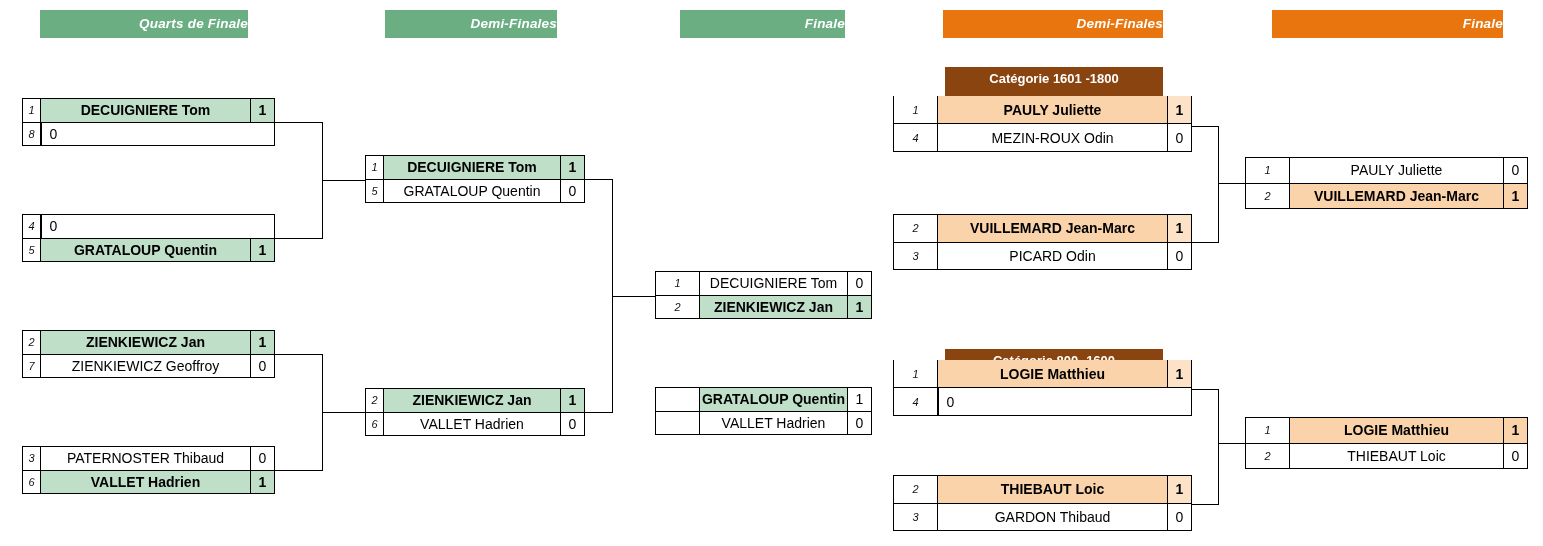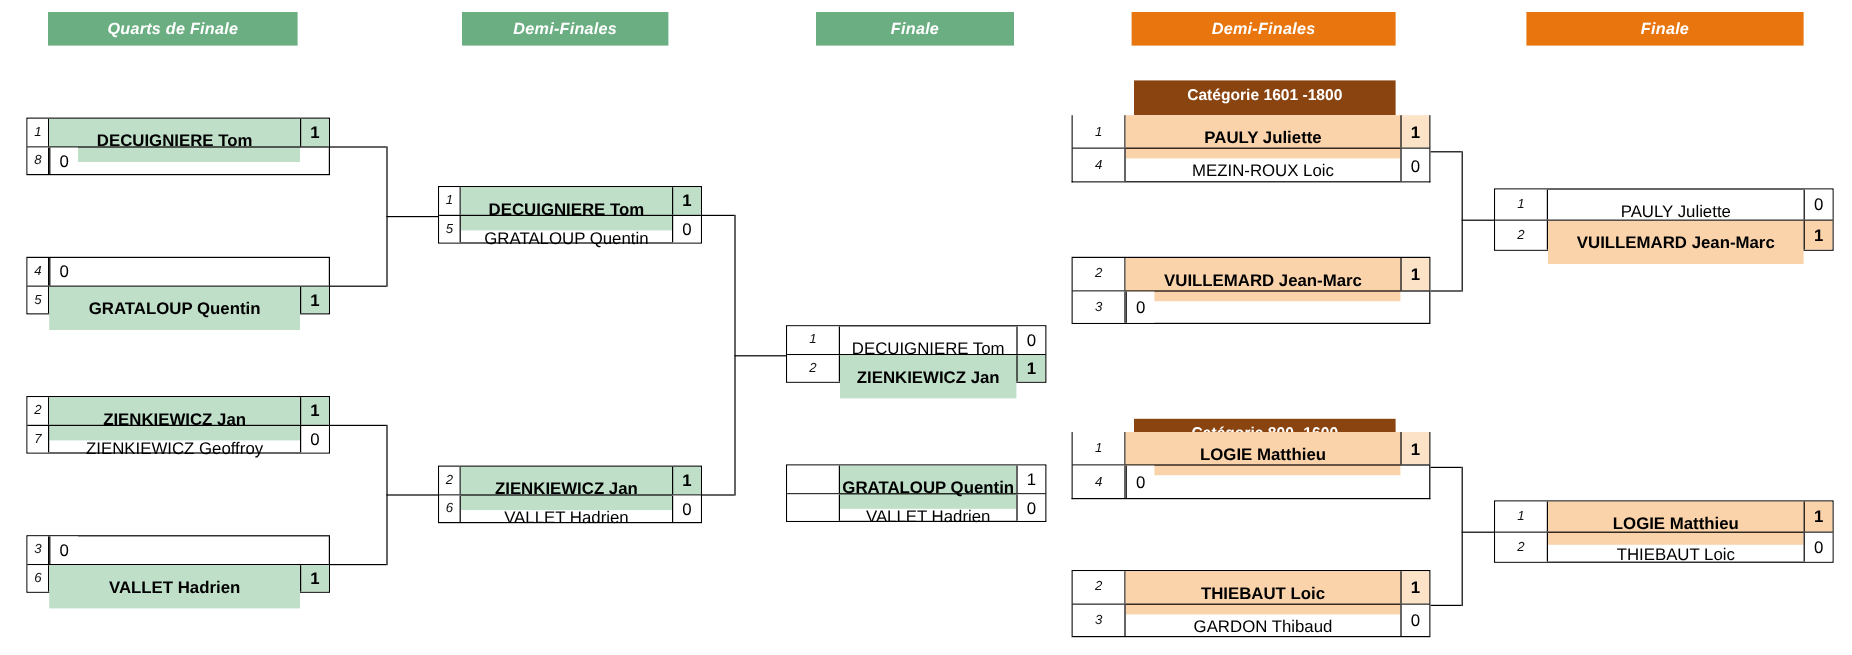--- a/index.html
+++ b/index.html
@@ -10,21 +10,21 @@
     overflow:hidden;
     position:relative;
   }
   #stage{position:absolute;left:0;top:0;width:1543px;height:546px;}
 
   
   .round-header{
     position:absolute;
     height:28px;
     line-height:28px;
-    text-align:center;
+    text-align:right;
     color:#ffffff;
     font-style:italic;
     font-weight:bold;
     font-size:13.5px;
     letter-spacing:.2px;
     white-space:nowrap;
     box-sizing:border-box;
   }
   .round-header.green{background:#6aae82;}
   .round-header.orange{background:#e8750d;}
@@ -70,21 +70,21 @@
     color:#111111;
     background:#ffffff;
   }
   .cell-seed.wide{width:44px;flex:0 0 44px;}
   .cell-name{
     flex:1 1 auto;
     box-sizing:border-box;
     display:flex;align-items:center;justify-content:center;
     font-size:14px;
     color:#000000;
-    padding:18px 4px;
+    padding:5px 4px;
     white-space:nowrap;
     overflow:hidden;
   }
   .cell-score{
     width:24px;
     flex:0 0 24px;
     border-left:1px solid #000000;
     box-sizing:border-box;
     display:flex;align-items:center;justify-content:center;
     font-size:14px;
@@ -167,20 +167,21 @@
       </div>
       <div class="row ">
         <div class="cell-seed">7</div>
         <div class="cell-name">ZIENKIEWICZ Geoffroy</div>
         <div class="cell-score">0</div>
       </div>
     </div>
     <div class="match" style="left: 22px; top: 446px; width: 253px; height: 48px;">
       <div class="row ">
         <div class="cell-seed">3</div>
+        <div class="cell-name">PATERNOSTER Thibaud</div>
         <div class="cell-score">0</div>
       </div>
       <div class="row win-green">
         <div class="cell-seed">6</div>
         <div class="cell-name">VALLET Hadrien</div>
         <div class="cell-score">1</div>
       </div>
     </div>
     <div class="match" style="left: 365px; top: 155px; width: 220px; height: 48px;">
       <div class="row win-green">
@@ -231,32 +232,33 @@
       </div>
     </div>
     <div class="match has-cat" style="left: 893px; top: 96px; width: 299px; height: 56px;">
       <div class="row win-orange">
         <div class="cell-seed wide">1</div>
         <div class="cell-name">PAULY Juliette</div>
         <div class="cell-score">1</div>
       </div>
       <div class="row ">
         <div class="cell-seed wide">4</div>
-        <div class="cell-name">MEZIN-ROUX Loic</div>
+        <div class="cell-name">MEZIN-ROUX Odin</div>
         <div class="cell-score">0</div>
       </div>
     </div>
     <div class="match" style="left: 893px; top: 214px; width: 299px; height: 56px;">
       <div class="row win-orange">
         <div class="cell-seed wide">2</div>
         <div class="cell-name">VUILLEMARD Jean-Marc</div>
         <div class="cell-score">1</div>
       </div>
       <div class="row ">
         <div class="cell-seed wide">3</div>
+        <div class="cell-name">PICARD Odin</div>
         <div class="cell-score">0</div>
       </div>
     </div>
     <div class="match has-cat" style="left: 893px; top: 360px; width: 299px; height: 56px;">
       <div class="row win-orange">
         <div class="cell-seed wide">1</div>
         <div class="cell-name">LOGIE Matthieu</div>
         <div class="cell-score">1</div>
       </div>
       <div class="row ">

